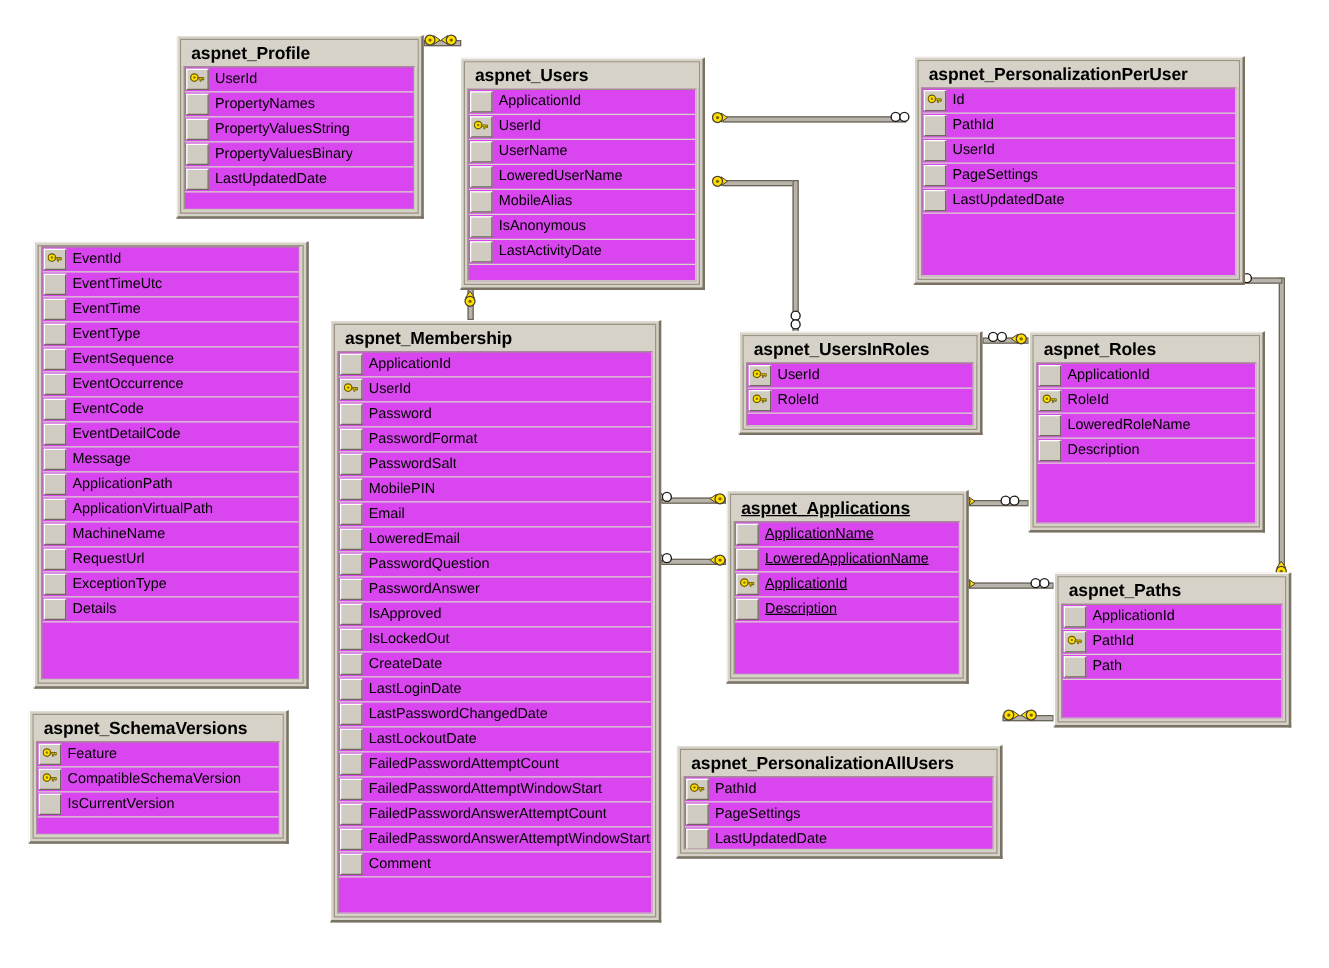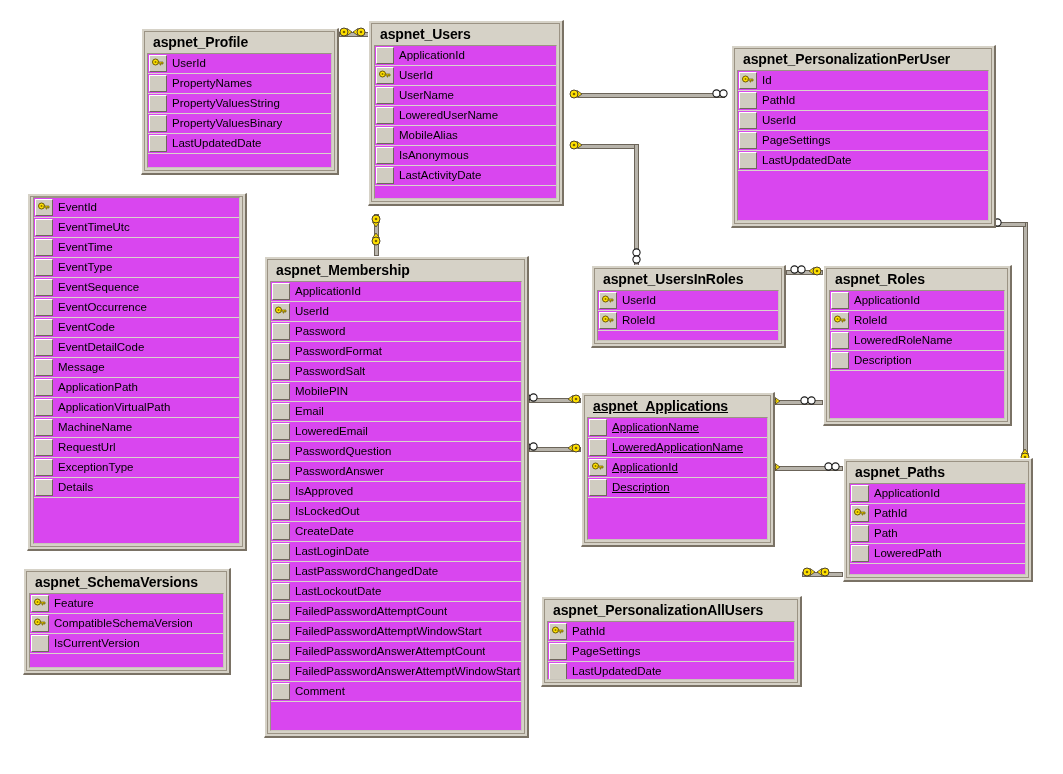--- a/index.html
+++ b/index.html
@@ -337,21 +337,21 @@
               <div class="field">PropertyValuesBinary</div>
             </div>
             <div class="row">
               <div class="gutter"></div>
               <div class="field">LastUpdatedDate</div>
             </div>
             <div class="filler" style="flex: 1 1 0%;"></div>
           </div>
         </div>
       </div>
-      <div class="table-box" style="left: 368px; top: 20px; width: 196px; height: 186px;">
+      <div class="table-box" style="left: 368px; top: 46px; width: 196px; height: 186px;">
         <div class="table-inner">
           <div class="table-title">aspnet_Users</div>
           <div class="grid">
             <div class="row">
               <div class="gutter"></div>
               <div class="field">ApplicationId</div>
             </div>
             <div class="row">
               <div class="gutter">
                 <span class="keyicon">
@@ -711,24 +711,20 @@
                     <circle cx="3.5" cy="4" r="1" fill="#8a7400"></circle>
                     <path d="M6 4 L11 4 L11 6 L10 6 L10 5 L9 5 L9 7 L8 7 L8 5 L6 5 Z" fill="#ffe000" stroke="#6b5a00" stroke-width="0.7" stroke-linejoin="miter"></path>
                   </svg>
                 </span>
               </div>
               <div class="field">PathId</div>
             </div>
             <div class="row">
               <div class="gutter"></div>
               <div class="field">Path</div>
-            </div>
-            <div class="row">
-              <div class="gutter"></div>
-              <div class="field">LoweredPath</div>
             </div>
             <div class="filler" style="flex: 1 1 0%;"></div>
           </div>
         </div>
       </div>
       <div class="table-box" style="left: 23px; top: 568px; width: 208px; height: 107px;">
         <div class="table-inner">
           <div class="table-title">aspnet_SchemaVersions</div>
           <div class="grid">
             <div class="row">

